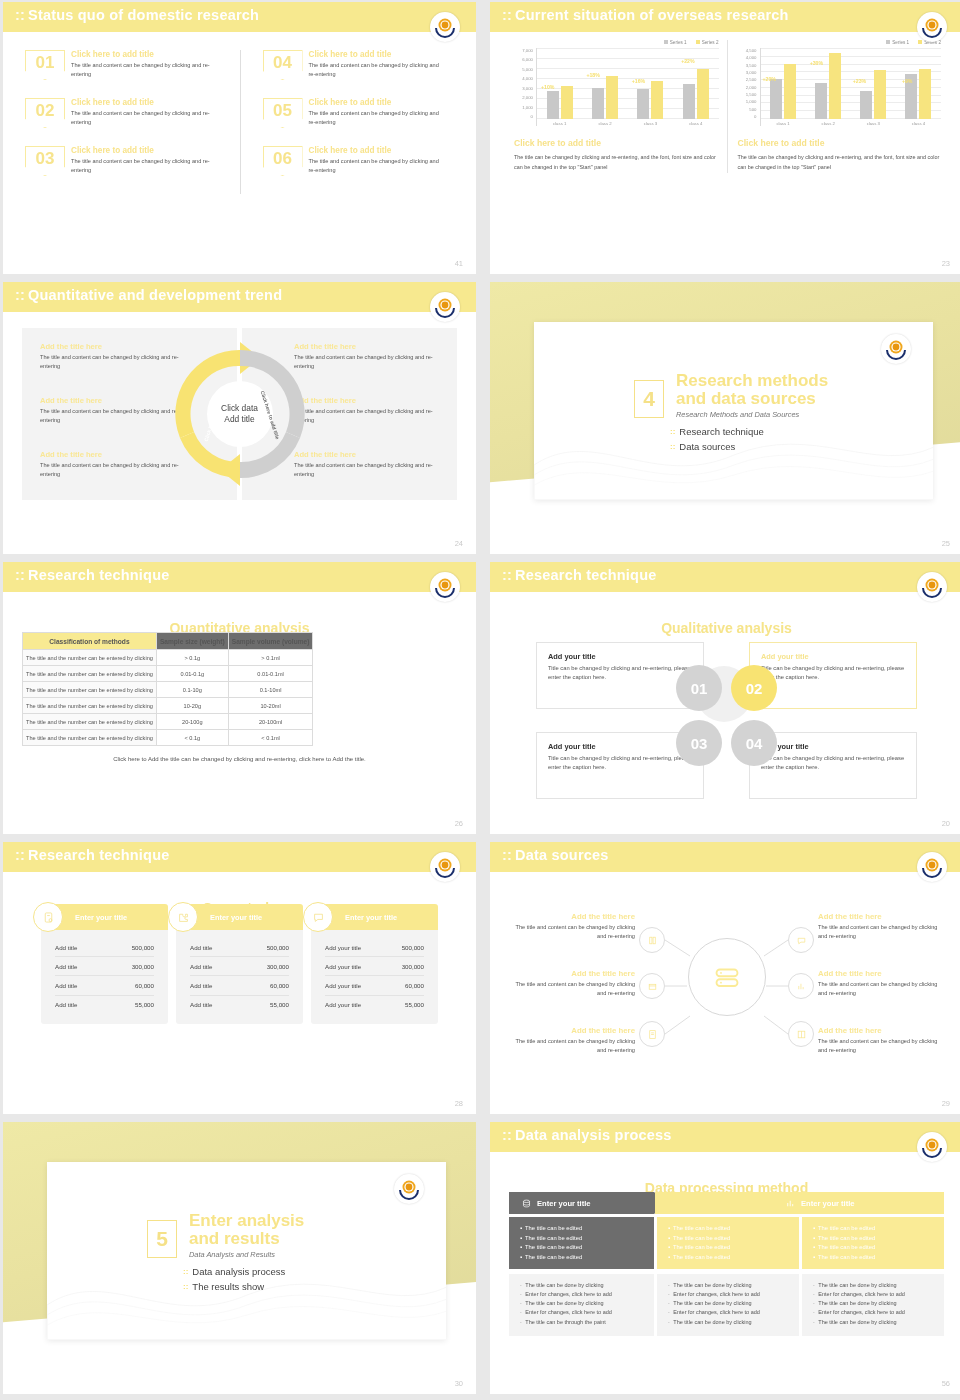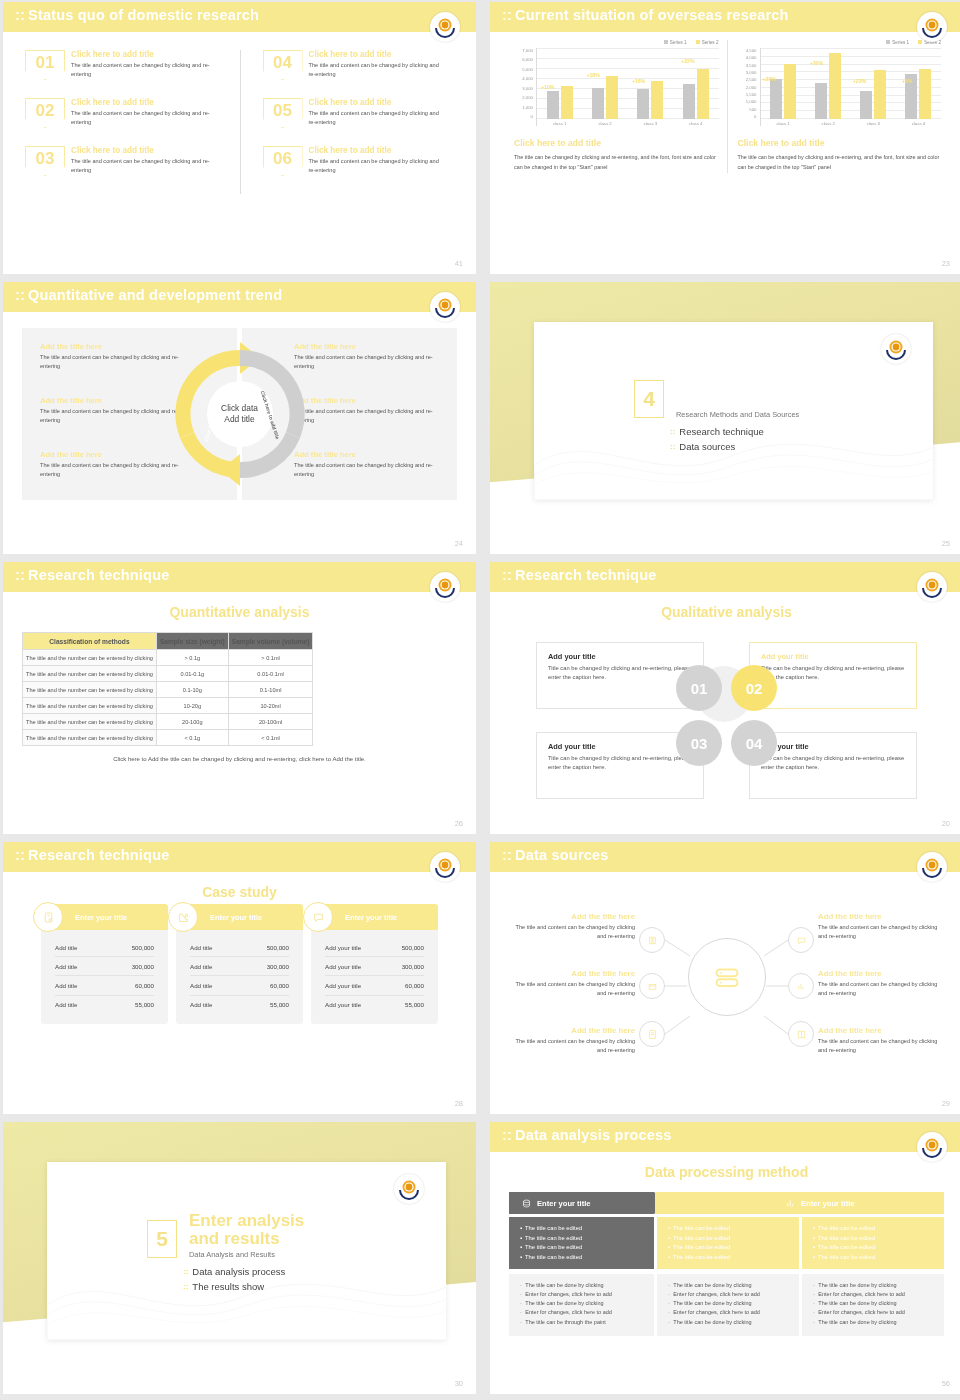--- a/index.html
+++ b/index.html
@@ -35,21 +35,21 @@
     border-radius:50%; background:#fff; box-shadow:0 0 2px rgba(0,0,0,.18);
     display:flex; align-items:center; justify-content:center; z-index:5;
   }
   .logo svg{ width:24px; height:24px; display:block;}
   .pg{
     position:absolute; right:13px; bottom:6px;
     font-size:7.5px; color:#c9c9c9;
   }
   .sub-title{
     text-align:center; color:#f6e48a; font-size:14px; font-weight:bold;
-    margin-top:42px;
+    margin-top:58px;
   }
   .y{ color:#f8e78f; }
   .body-txt{ color:#555; font-size:5.6px; line-height:1.65; }
 
   
   .s22-wrap{ position:absolute; top:48px; left:22px; right:22px; display:flex; }
   .s22-col{ width:50%; padding-right:14px; }
   .s22-col.right{ padding-left:22px; border-left:1px solid #dedede; }
   .s22-item{ display:flex; margin-bottom:18px; }
   .shield{
@@ -118,21 +118,21 @@
     background:#fff; box-shadow:0 1px 6px rgba(0,0,0,.09); overflow:hidden;
   }
   .div-card .wave{ position:absolute; left:0; right:0; bottom:0; height:95px; opacity:.5;}
   .div-num{
     position:absolute; left:100px; top:58px; width:30px; height:38px;
     border:1.2px solid #f5e188; display:flex; align-items:center; justify-content:center;
     color:#f5e188; font-size:21px; font-weight:bold;
   }
   .div-title{ position:absolute; left:142px; top:50px; color:#f7e489; font-size:17px;
               font-weight:bold; line-height:1.06; }
-  .div-sub{ position:absolute; left:142px; top:88px; color:#777; font-size:7.4px;}
+  .div-sub{ position:absolute; left:142px; top:88px; color:#777; font-size:7.4px;font-style:italic;}
   .div-list{ position:absolute; left:136px; top:104px;}
   .div-li{ display:flex; align-items:center; font-size:9.5px; color:#444; margin-bottom:4px;}
   .div-li .dd{ color:#f6e070; font-weight:bold; margin-right:4px; font-size:8px;}
 
   
   .tbl{ position:absolute; top:70px; left:19px; right:19px; border-collapse:collapse;
         font-size:5.6px; }
   .tbl td,.tbl th{ border:1px solid #dcdcdc; padding:4.5px 3px; text-align:center; color:#555;}
   .tbl th{ font-size:6.6px; font-weight:bold; }
   .th-y{ background:#f8ea92; color:#ffffff;}
@@ -491,20 +491,23 @@
       </svg>
       <div class="logo" style="right:22px;top:12px">
         <svg viewBox="0 0 24 24">
             <circle cx="12" cy="10" r="6.5" fill="#f0a71e"></circle>
             <circle cx="12" cy="10" r="4.6" fill="#fff"></circle>
             <circle cx="12" cy="10" r="3.4" fill="#e8960f"></circle>
             <path d="M3 13a9 9 0 0018 0" stroke="#1b2f6b" stroke-width="2" fill="none"></path>
           </svg>
       </div>
       <div class="div-num">4</div>
+      <div class="div-title">
+        <span>Research methods</span><br><span>and data sources</span>
+      </div>
       <div class="div-sub">Research Methods and Data Sources</div>
       <div class="div-list">
         <div class="div-li">
             <span class="dd">::</span>
             <span>Research technique</span>
           </div>
         <div class="div-li">
             <span class="dd">::</span>
             <span>Data sources</span>
           </div>

